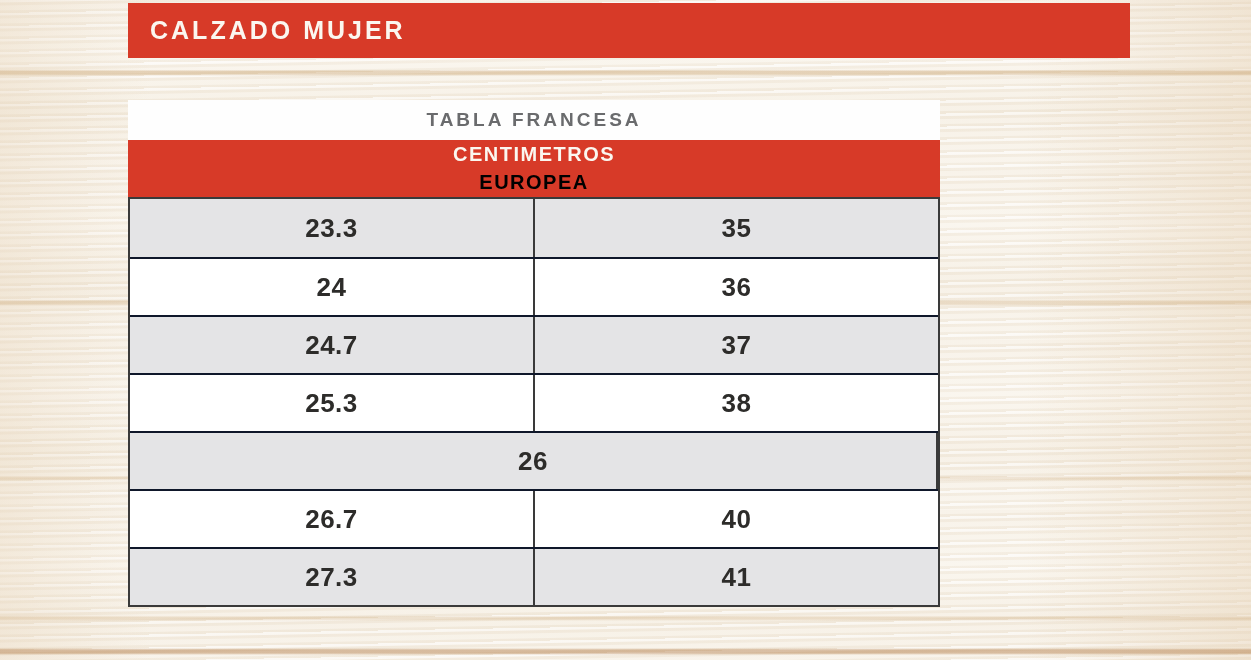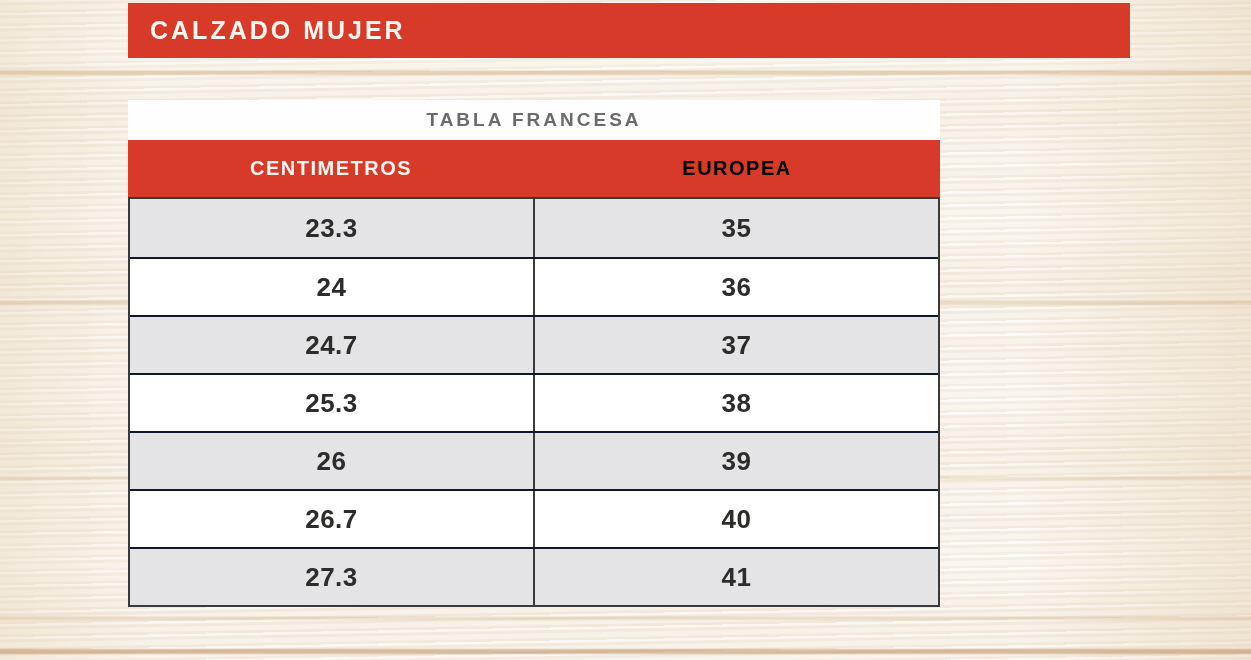--- a/index.html
+++ b/index.html
@@ -132,21 +132,21 @@
 <div class="wood-bg"></div>
 
 <div class="banner" style="background: rgb(215, 58, 40);">
   <span class="banner-title" style="color: rgb(251, 247, 240);">CALZADO MUJER</span>
 </div>
 
 <div class="size-table">
   <div class="table-title-band">
     <span class="table-title" style="color: rgb(106, 107, 109);">TABLA FRANCESA</span>
   </div>
-  <div class="header-row" style="background: rgb(215, 58, 40);">
+  <div class="header-row" style="background: rgb(215, 58, 40); flex-direction: column;">
     <div class="header-cell" style="color: rgb(251, 247, 240);">CENTIMETROS</div>
     <div class="header-cell" style="color: #000000;">EUROPEA</div>
   </div>
   <div class="table-body">
       <div class="t-row">
         <div class="t-cell">23.3</div>
         <div class="t-cell">35</div>
       </div>
       <div class="t-row">
         <div class="t-cell">24</div>
@@ -155,21 +155,20 @@
       <div class="t-row">
         <div class="t-cell">24.7</div>
         <div class="t-cell">37</div>
       </div>
       <div class="t-row">
         <div class="t-cell">25.3</div>
         <div class="t-cell">38</div>
       </div>
       <div class="t-row">
         <div class="t-cell">26</div>
-        <div class="t-cell">39</div>
       </div>
       <div class="t-row">
         <div class="t-cell">26.7</div>
         <div class="t-cell">40</div>
       </div>
       <div class="t-row">
         <div class="t-cell">27.3</div>
         <div class="t-cell">41</div>
       </div>
     </div>

